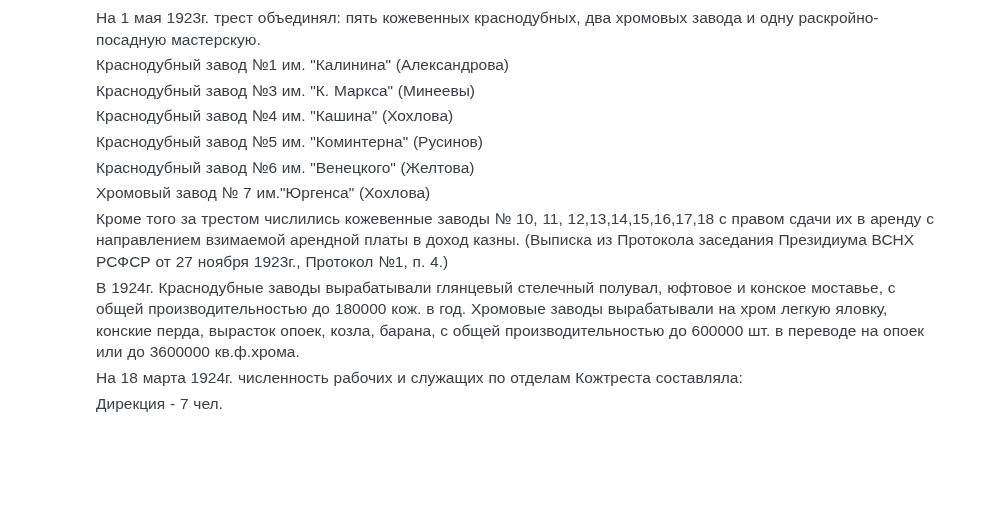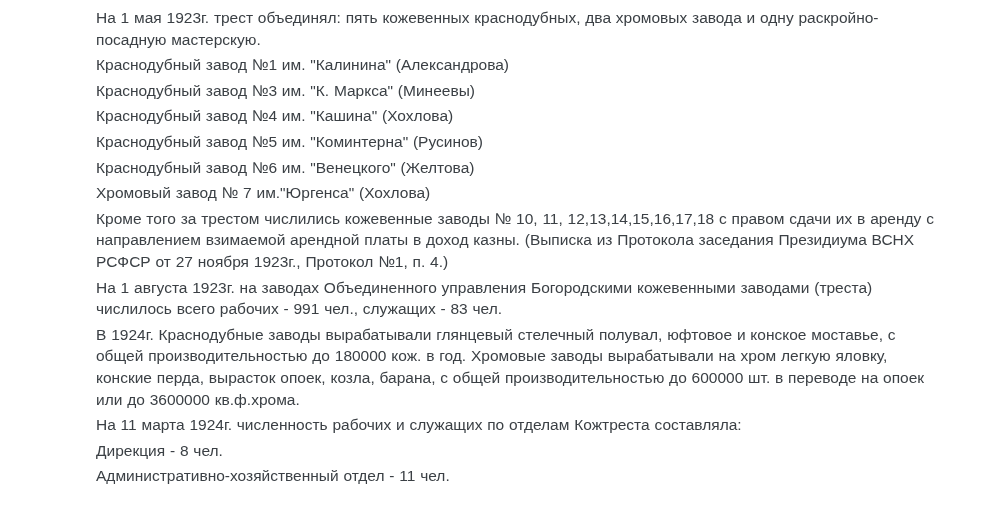--- a/index.html
+++ b/index.html
@@ -39,19 +39,17 @@
 <div class="page">
   <div class="doc">
     <p>На 1 мая 1923г. трест объединял: пять кожевенных краснодубных, два хромовых завода и одну раскройно-посадную мастерскую.</p>
     <p>Краснодубный завод №1 им. "Калинина" (Александрова)</p>
     <p>Краснодубный завод №3 им. "К. Маркса" (Минеевы)</p>
     <p>Краснодубный завод №4 им. "Кашина" (Хохлова)</p>
     <p>Краснодубный завод №5 им. "Коминтерна" (Русинов)</p>
     <p>Краснодубный завод №6 им. "Венецкого" (Желтова)</p>
     <p>Хромовый завод № 7 им."Юргенса" (Хохлова)</p>
     <p>Кроме того за трестом числились кожевенные заводы № 10, 11, 12,13,14,15,16,17,18 с правом сдачи их в аренду с направлением взимаемой арендной платы в доход казны. (Выписка из Протокола заседания Президиума ВСНХ РСФСР от 27 ноября 1923г., Протокол №1, п. 4.)</p>
-    <p>На 1 августа 1923г. на заводах Объединенного управления Богородскими кожевенными заводами (треста) числилось всего рабочих - 991 чел., служащих - 83 чел.</p>
     <p>В 1924г. Краснодубные заводы вырабатывали глянцевый стелечный полувал, юфтовое и конское моставье, с общей производительностью до 180000 кож. в год. Хромовые заводы вырабатывали на хром легкую яловку, конские перда, вырасток опоек, козла, барана, с общей производительностью до 600000 шт. в переводе на опоек или до 3600000 кв.ф.хрома.</p>
-    <p>На 11 марта 1924г. численность рабочих и служащих по отделам Кожтреста составляла:</p>
-    <p>Дирекция - 8 чел.</p>
-    <p>Административно-хозяйственный отдел - 11 чел.</p>
+    <p>На 18 марта 1924г. численность рабочих и служащих по отделам Кожтреста составляла:</p>
+    <p>Дирекция - 7 чел.</p>
   </div>
 </div>
 
 </body></html>

